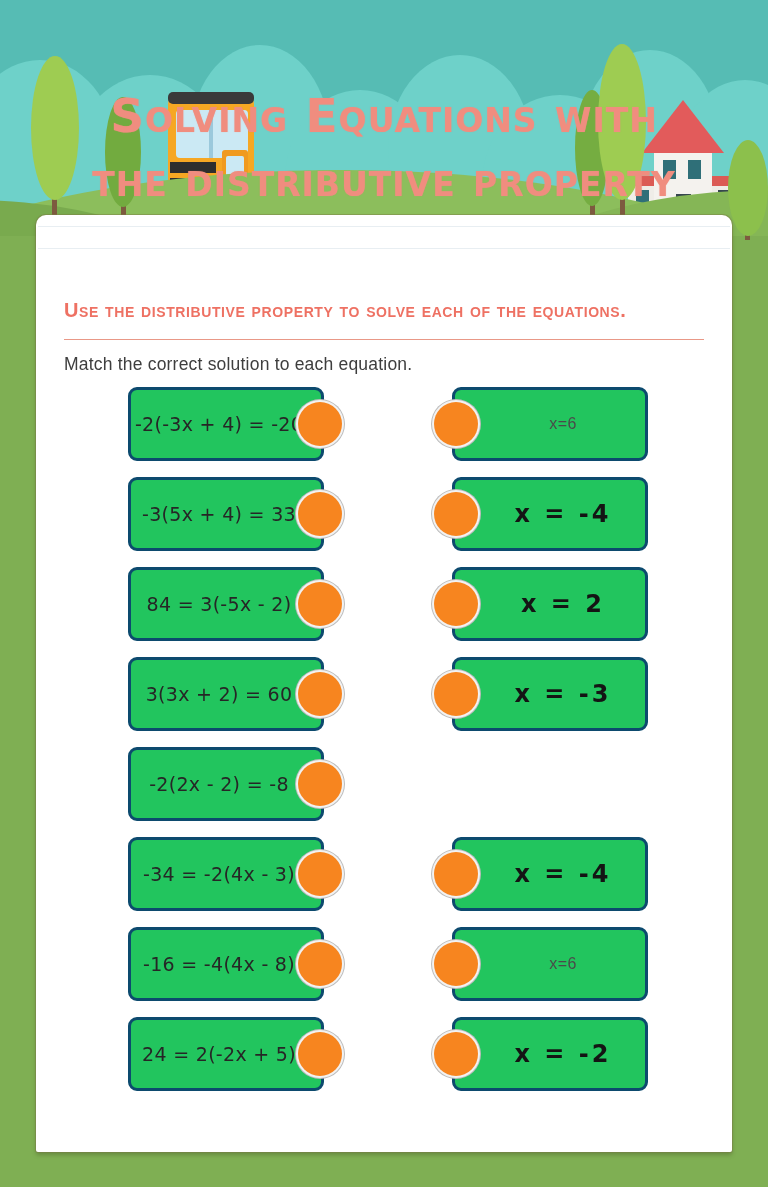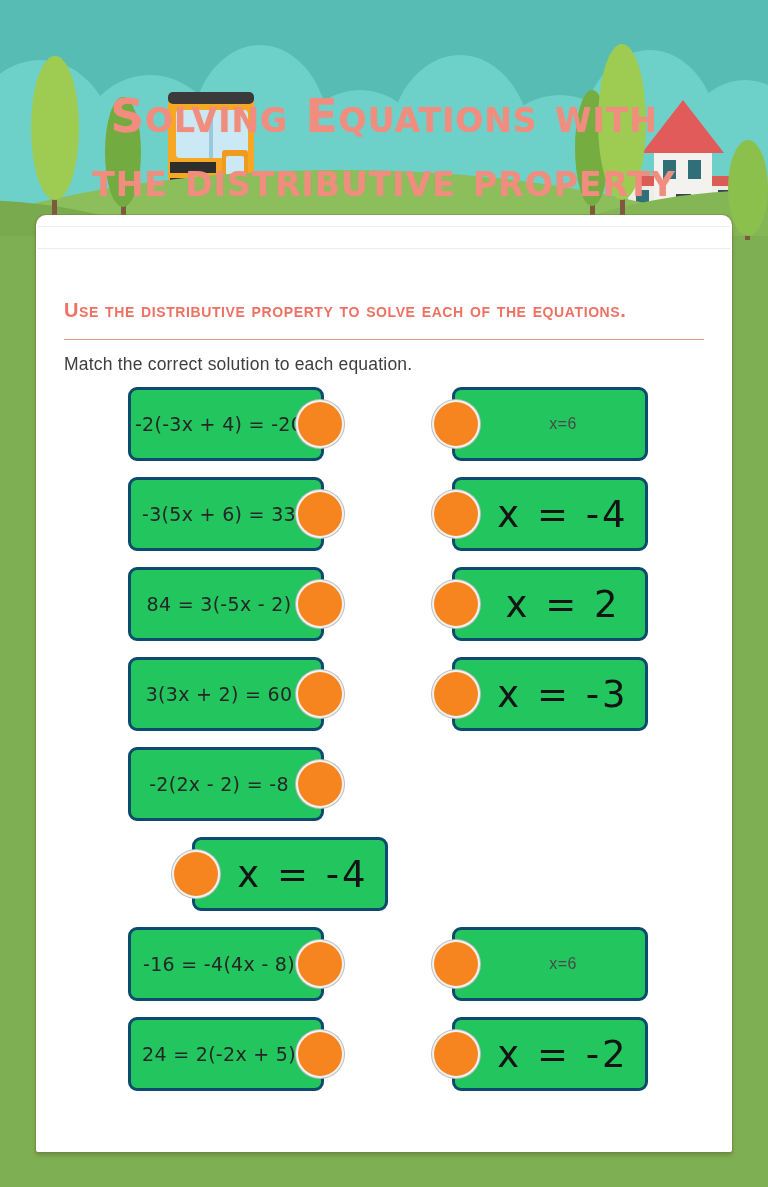--- a/index.html
+++ b/index.html
@@ -55,21 +55,21 @@
   .solution-card{margin-left:128px;}
 
   .equation-text{
     font-family:"DejaVu Sans","Liberation Sans",sans-serif;
     font-size:19px;color:#262626;letter-spacing:.3px;
     padding-right:14px;white-space:nowrap;
   }
   .solution-text{white-space:nowrap;padding-left:26px;}
   .solution-text.sol-large{
     font-family:"DejaVu Sans","Liberation Sans",sans-serif;
-    font-size:37px;font-weight:400;letter-spacing:3px;color:#141414;
+    font-size:24px;font-weight:700;letter-spacing:3px;color:#141414;
   }
   .solution-text.sol-small{
     font-size:16px;color:#4a4a4a;letter-spacing:.5px;
   }
 
   .connector{
     position:absolute;top:50%;width:44px;height:44px;border-radius:50%;
     transform:translateY(-50%);
     background:var(--connector,#F7851F);
     box-shadow:0 0 0 2px rgba(255,255,255,.8), 0 0 0 3px #bcbcbc;
@@ -167,21 +167,21 @@
       <span class="connector right"></span>
     </div>
     <div class="card solution-card">
       <span class="connector left"></span>
       <span class="solution-text sol-small">x=6</span>
     </div>
   </div>
 
   <div class="match-row">
     <div class="card equation-card">
-      <span class="equation-text">-3(5x + 6) = 33</span>
+      <span class="equation-text">-3(5x + 4) = 33</span>
       <span class="connector right"></span>
     </div>
     <div class="card solution-card">
       <span class="connector left"></span>
       <span class="solution-text sol-large">x = -4</span>
     </div>
   </div>
 
   <div class="match-row">
     <div class="card equation-card">
@@ -206,20 +206,24 @@
   </div>
 
   <div class="match-row">
     <div class="card equation-card">
       <span class="equation-text">-2(2x - 2) = -8</span>
       <span class="connector right"></span>
     </div>
   </div>
 
   <div class="match-row">
+    <div class="card equation-card">
+      <span class="equation-text">-34 = -2(4x - 3)</span>
+      <span class="connector right"></span>
+    </div>
     <div class="card solution-card">
       <span class="connector left"></span>
       <span class="solution-text sol-large">x = -4</span>
     </div>
   </div>
 
   <div class="match-row">
     <div class="card equation-card">
       <span class="equation-text">-16 = -4(4x - 8)</span>
       <span class="connector right"></span>

